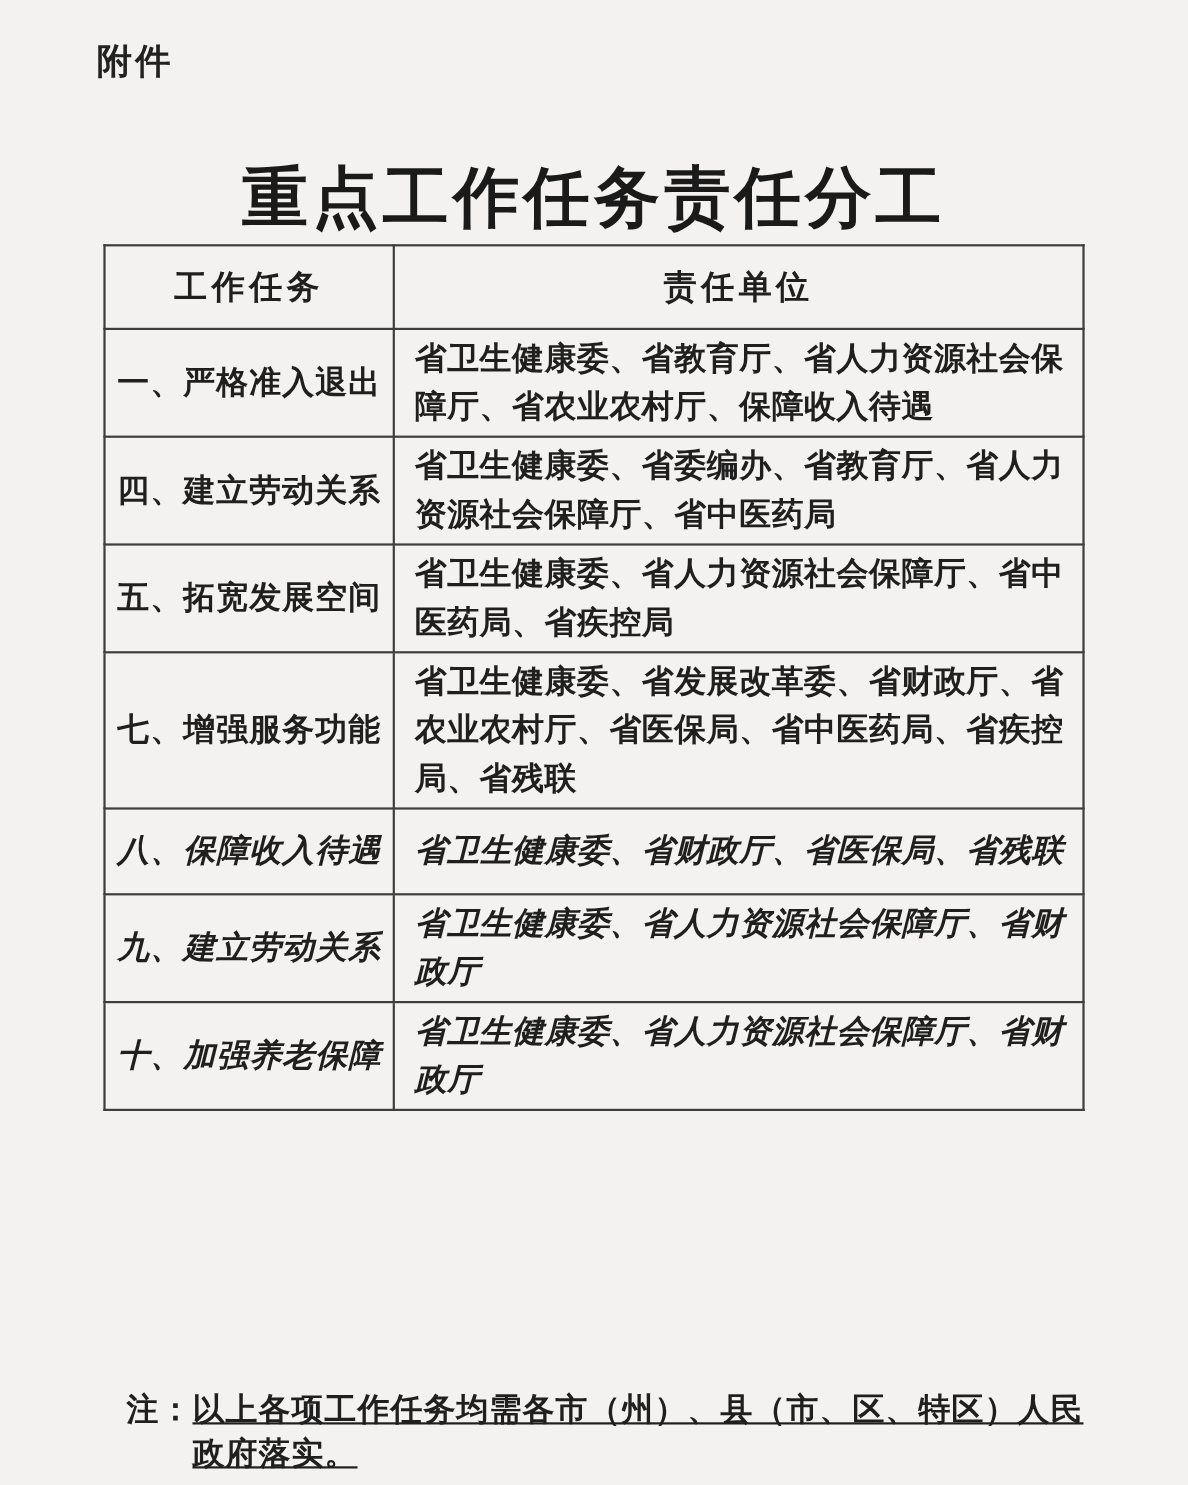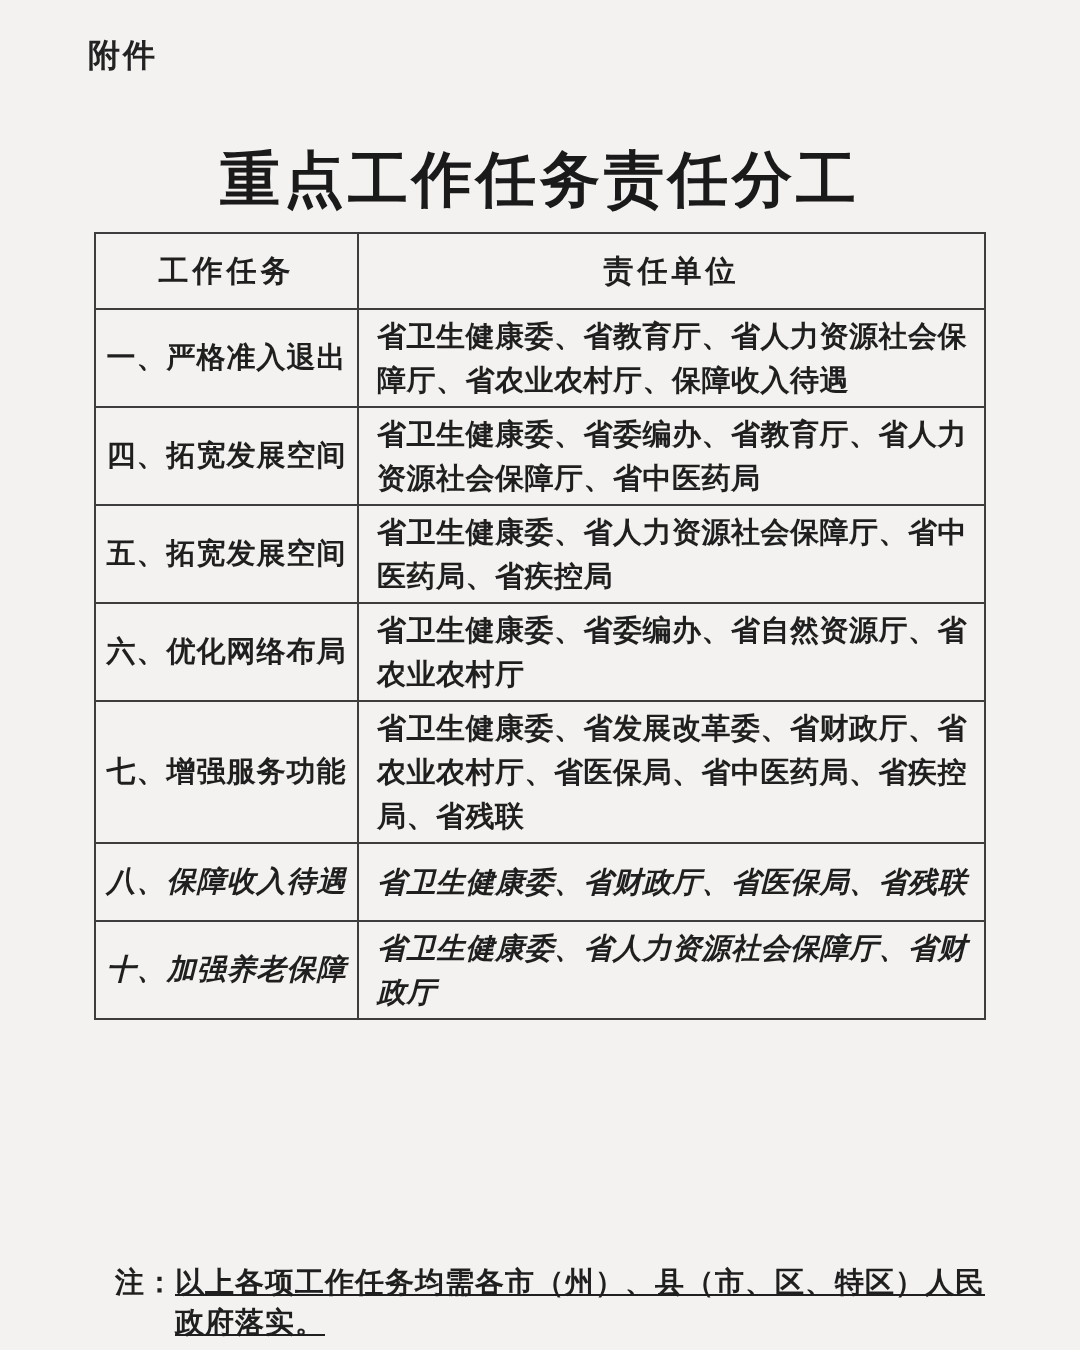--- a/index.html
+++ b/index.html
@@ -31,21 +31,21 @@
     text-align: center;
     font-size: 60px;
     font-weight: bold;
     letter-spacing: 4px;
     color: #1a1a1a;
     font-family: "Liberation Serif", serif;
   }
   table.assignment-table {
     position: absolute;
     left: 94px;
-    top: 232px;
+    top: 222px;
     width: 890px;
     border-collapse: collapse;
     table-layout: fixed;
     background: transparent;
   }
   .assignment-table col.col-task { width: 263px; }
   .assignment-table col.col-unit { width: 627px; }
   .assignment-table th,
   .assignment-table td {
     border: 2px solid #3d3d3d;
@@ -116,38 +116,38 @@
         <th>工作任务</th>
         <th>责任单位</th>
       </tr>
     </thead>
     <tbody>
       <tr class="row-2line">
         <td class="task-cell">一、严格准入退出</td>
         <td class="unit-cell">省卫生健康委、省教育厅、省人力资源社会保障厅、省农业农村厅、保障收入待遇</td>
       </tr>
       <tr class="row-2line">
-        <td class="task-cell">四、拓宽发展空间</td>
+        <td class="task-cell">四、建立劳动关系</td>
         <td class="unit-cell">省卫生健康委、省委编办、省教育厅、省人力资源社会保障厅、省中医药局</td>
       </tr>
       <tr class="row-2line">
         <td class="task-cell">五、拓宽发展空间</td>
         <td class="unit-cell">省卫生健康委、省人力资源社会保障厅、省中医药局、省疾控局</td>
-      </tr>
-      <tr class="row-2line">
-        <td class="task-cell">六、优化网络布局</td>
-        <td class="unit-cell">省卫生健康委、省委编办、省自然资源厅、省农业农村厅</td>
       </tr>
       <tr class="row-3line">
         <td class="task-cell">七、增强服务功能</td>
         <td class="unit-cell">省卫生健康委、省发展改革委、省财政厅、省农业农村厅、省医保局、省中医药局、省疾控局、省残联</td>
       </tr>
       <tr class="row-1line">
         <td class="task-cell">八、保障收入待遇</td>
         <td class="unit-cell">省卫生健康委、省财政厅、省医保局、省残联</td>
+      </tr>
+      <tr class="row-1line">
+        <td class="task-cell">九、建立劳动关系</td>
+        <td class="unit-cell">省卫生健康委、省人力资源社会保障厅、省财政厅</td>
       </tr>
       <tr class="row-1line">
         <td class="task-cell">十、加强养老保障</td>
         <td class="unit-cell">省卫生健康委、省人力资源社会保障厅、省财政厅</td>
       </tr>
     </tbody>
   </table>
 
   <div class="note">
     <span class="note-prefix">注：</span>

